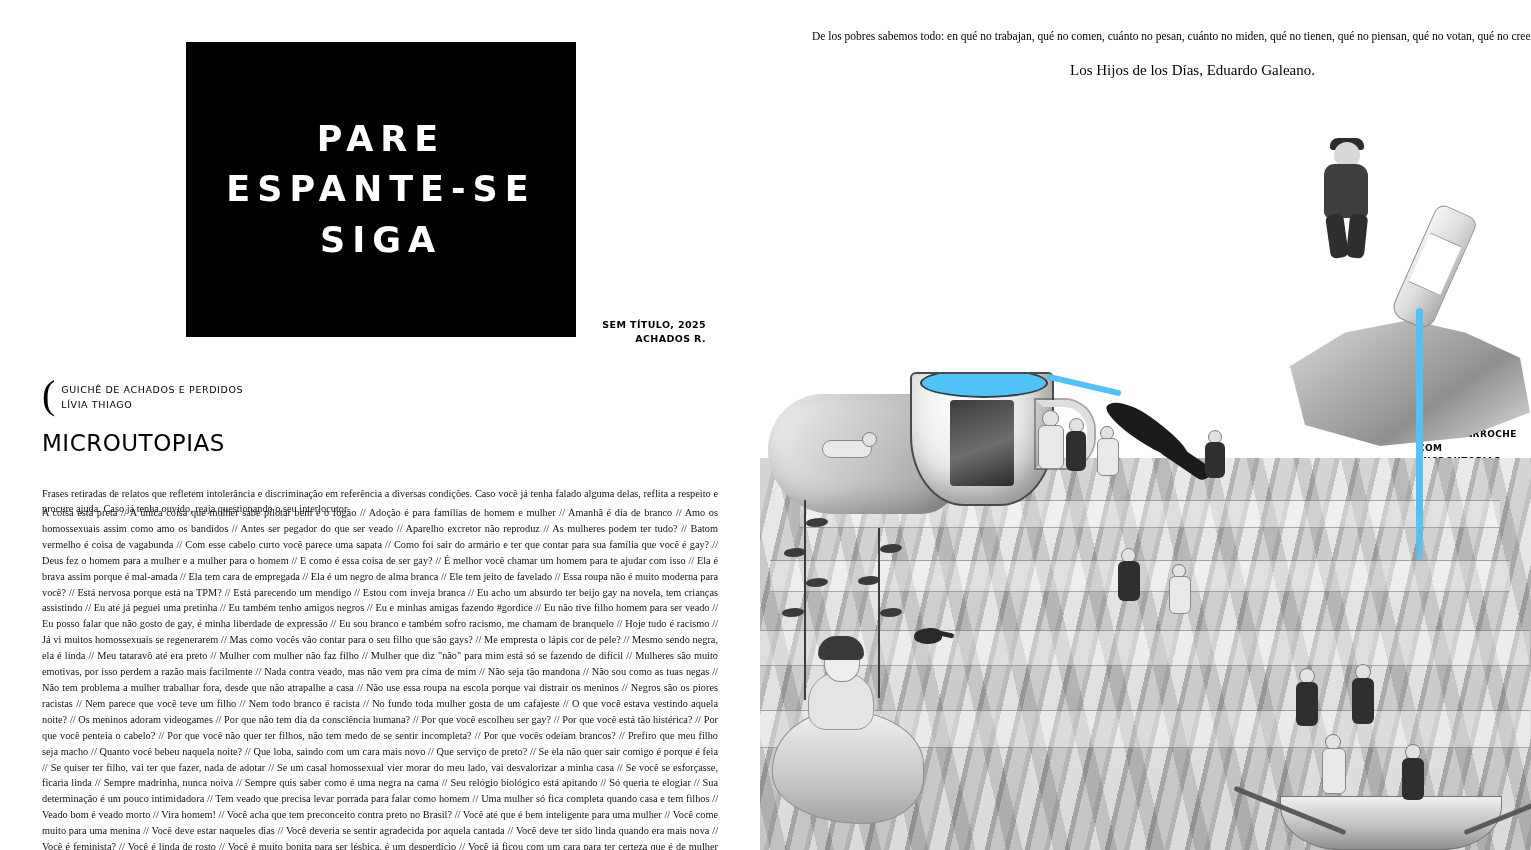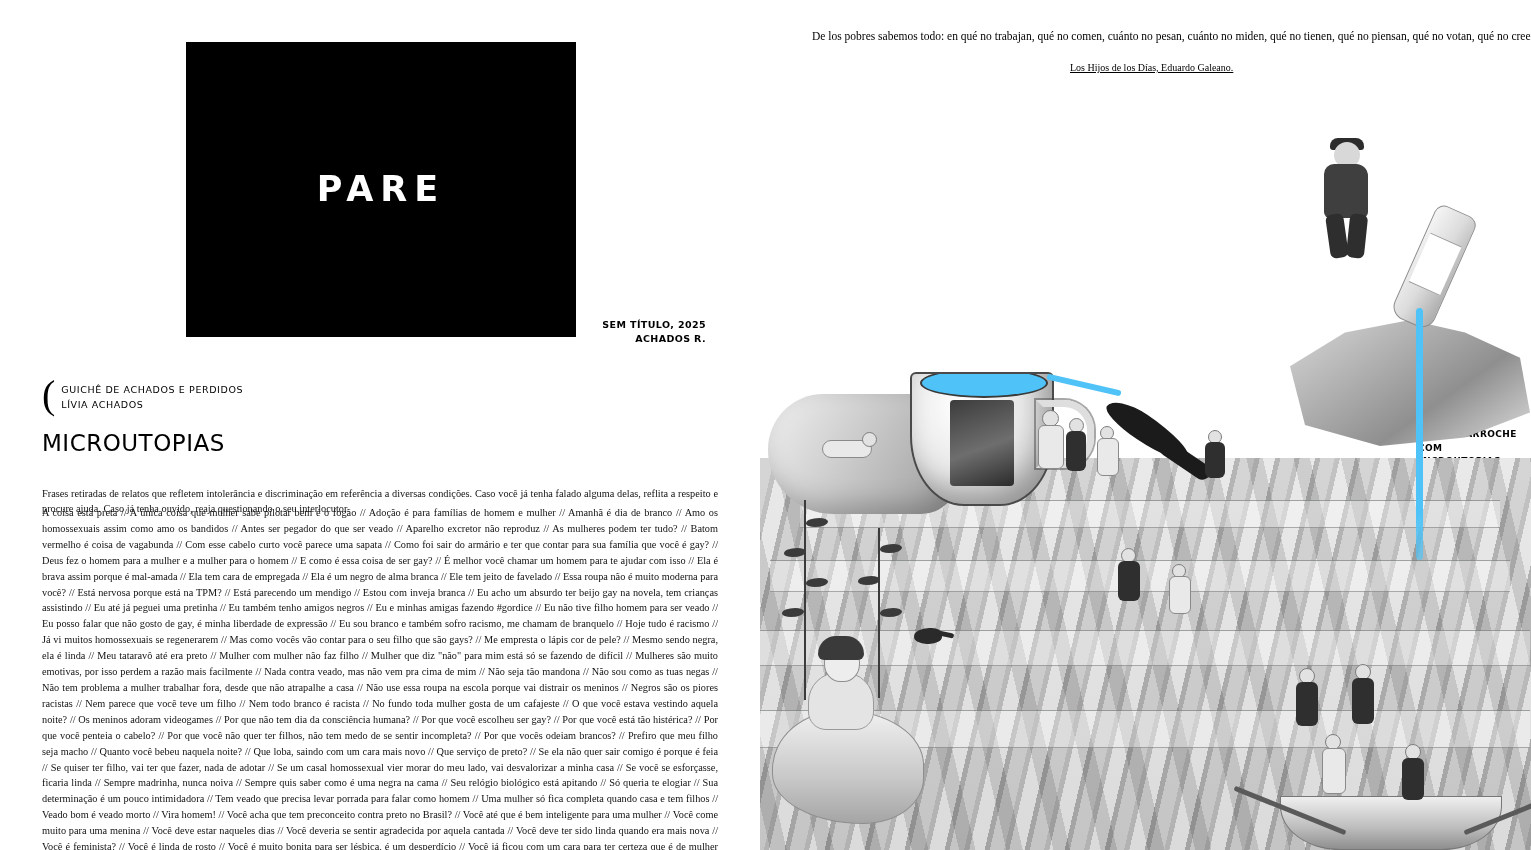--- a/index.html
+++ b/index.html
@@ -171,23 +171,22 @@
     line-height: 1.45;
     color: #000;
     margin-top: 2px;
     white-space: nowrap;
   }
   .epi-source {
     position: absolute;
     left: 310px;
     top: 62px;
     font-family: "Liberation Serif", serif;
-    font-size: 10px;
-    color: #000;
-    text-decoration: underline;
+    font-size: 15px;
+    color: #000;
   }
 
   .art-caption {
     position: absolute;
     left: 658px;
     top: 428px;
     width: 110px;
     font-family: "DejaVu Sans", sans-serif;
     font-size: 9px;
     font-weight: bold;
@@ -541,32 +540,34 @@
 </style>
 </head>
 <body>
 
 <div class="page">
 
   <div class="left-page">
 
     <div class="poster-block">
       <div class="poster-line">PARE</div>
+      <div class="poster-line">ESPANTE-SE</div>
+      <div class="poster-line">SIGA</div>
     </div>
 
     <div class="poster-caption">
       <div>SEM TÍTULO, 2025</div>
       <div>ACHADOS R.</div>
     </div>
 
     <div class="byline-wrap">
       <div class="paren-mark">(</div>
       <div class="byline-text">
         <span class="b1">GUICHÊ DE ACHADOS E PERDIDOS</span>
-        <span class="b2">LÍVIA ACHADOS</span>
+        <span class="b2">LÍVIA THIAGO</span>
       </div>
     </div>
 
     <div class="article-title">MICROUTOPIAS</div>
 
     <div class="standfirst">Frases retiradas de relatos que refletem intolerância e discriminação em referência a diversas condições. Caso você já tenha falado alguma delas, reflita a respeito e procure ajuda. Caso já tenha ouvido, reaja questionando o seu interlocutor.</div>
 
     <div class="body-text">A coisa está preta // A única coisa que mulher sabe pilotar bem é o fogão // Adoção é para famílias de homem e mulher // Amanhã é dia de branco // Amo os homossexuais assim como amo os bandidos // Antes ser pegador do que ser veado // Aparelho excretor não reproduz // As mulheres podem ter tudo? // Batom vermelho é coisa de vagabunda // Com esse cabelo curto você parece uma sapata // Como foi sair do armário e ter que contar para sua família que você é gay? // Deus fez o homem para a mulher e a mulher para o homem // E como é essa coisa de ser gay? // É melhor você chamar um homem para te ajudar com isso // Ela é brava assim porque é mal-amada // Ela tem cara de empregada // Ela é um negro de alma branca // Ele tem jeito de favelado // Essa roupa não é muito moderna para você? // Está nervosa porque está na TPM? // Está parecendo um mendigo // Estou com inveja branca // Eu acho um absurdo ter beijo gay na novela, tem crianças assistindo // Eu até já peguei uma pretinha // Eu também tenho amigos negros // Eu e minhas amigas fazendo #gordice // Eu não tive filho homem para ser veado // Eu posso falar que não gosto de gay, é minha liberdade de expressão // Eu sou branco e também sofro racismo, me chamam de branquelo // Hoje tudo é racismo // Já vi muitos homossexuais se regenerarem // Mas como vocês vão contar para o seu filho que são gays? // Me empresta o lápis cor de pele? // Mesmo sendo negra, ela é linda // Meu tataravô até era preto // Mulher com mulher não faz filho // Mulher que diz "não" para mim está só se fazendo de difícil // Mulheres são muito emotivas, por isso perdem a razão mais facilmente // Nada contra veado, mas não vem pra cima de mim // Não seja tão mandona // Não sou como as tuas negas // Não tem problema a mulher trabalhar fora, desde que não atrapalhe a casa // Não use essa roupa na escola porque vai distrair os meninos // Negros são os piores racistas // Nem parece que você teve um filho // Nem todo branco é racista // No fundo toda mulher gosta de um cafajeste // O que você estava vestindo aquela noite? // Os meninos adoram videogames // Por que não tem dia da consciência humana? // Por que você escolheu ser gay? // Por que você está tão histérica? // Por que você penteia o cabelo? // Por que você não quer ter filhos, não tem medo de se sentir incompleta? // Por que vocês odeiam brancos? // Prefiro que meu filho seja macho // Quanto você bebeu naquela noite? // Que loba, saindo com um cara mais novo // Que serviço de preto? // Se ela não quer sair comigo é porque é feia // Se quiser ter filho, vai ter que fazer, nada de adotar // Se um casal homossexual vier morar do meu lado, vai desvalorizar a minha casa // Se você se esforçasse, ficaria linda // Sempre madrinha, nunca noiva // Sempre quis saber como é uma negra na cama // Seu relógio biológico está apitando // Só queria te elogiar // Sua determinação é um pouco intimidadora // Tem veado que precisa levar porrada para falar como homem // Uma mulher só fica completa quando casa e tem filhos // Veado bom é veado morto // Vira homem! // Você acha que tem preconceito contra preto no Brasil? // Você até que é bem inteligente para uma mulher // Você come muito para uma menina // Você deve estar naqueles dias // Você deveria se sentir agradecida por aquela cantada // Você deve ter sido linda quando era mais nova // Você é feminista? // Você é linda de rosto // Você é muito bonita para ser lésbica, é um desperdício // Você já ficou com um cara para ter certeza que é de mulher que você gosta? // Você já pensou em ser passista de escola de samba? // Você não dá pinta de ser gay, sabia? // Você não tem medo de andar de mãos dadas com uma mulher? // Você não vai usar o sobrenome do seu marido? // Você precisa depilar as axilas // Você pretende trabalhar depois que o bebê nascer? // Você se sente realizada sendo uma dona de casa? // Você tem sorte de ser negro, nem precisa estudar para passar no vestibular // Você vai dar trabalho para o seu pai quando for mais velha // Você vai deixar outra pessoa criar seus filhos para trabalhar? // Você viaja sozinha? // Vocês nunca serão respeitadas sendo tão agressivas.</div>
   </div>
 

